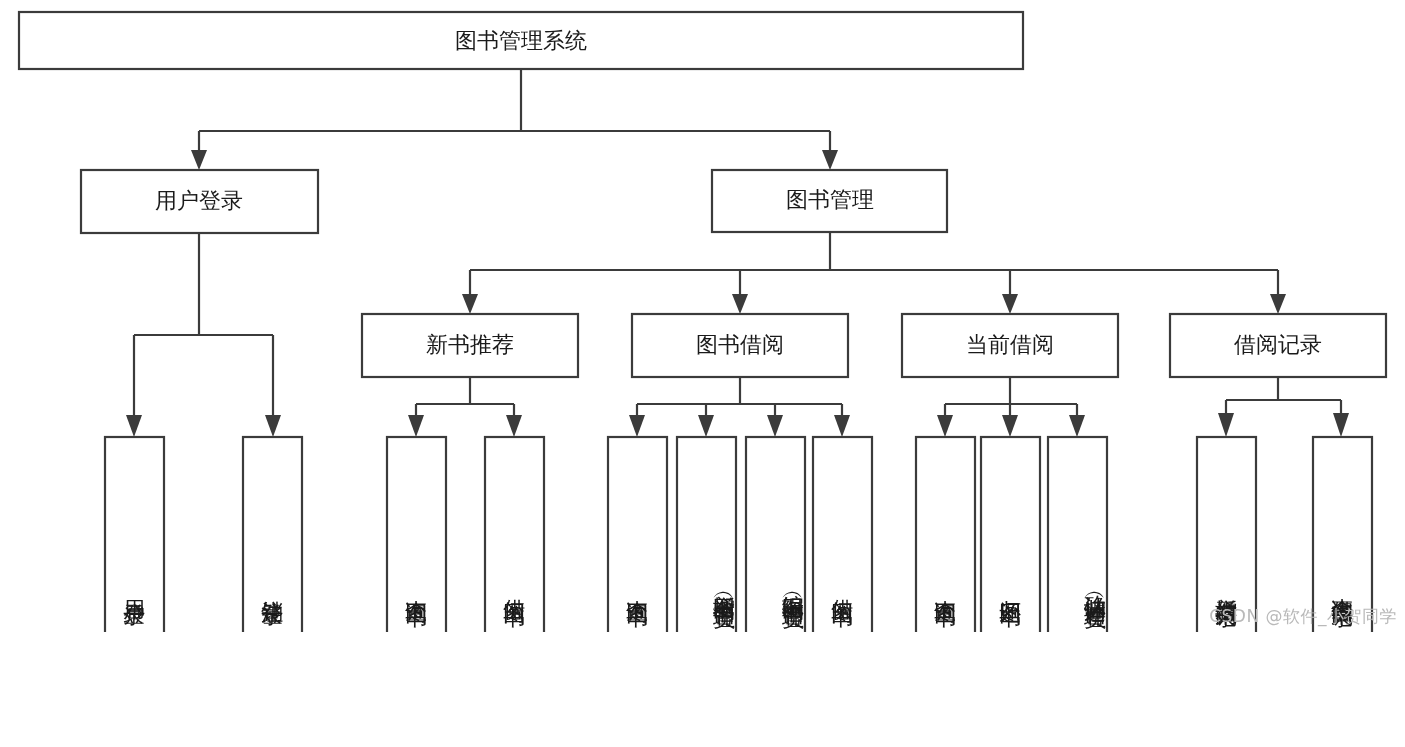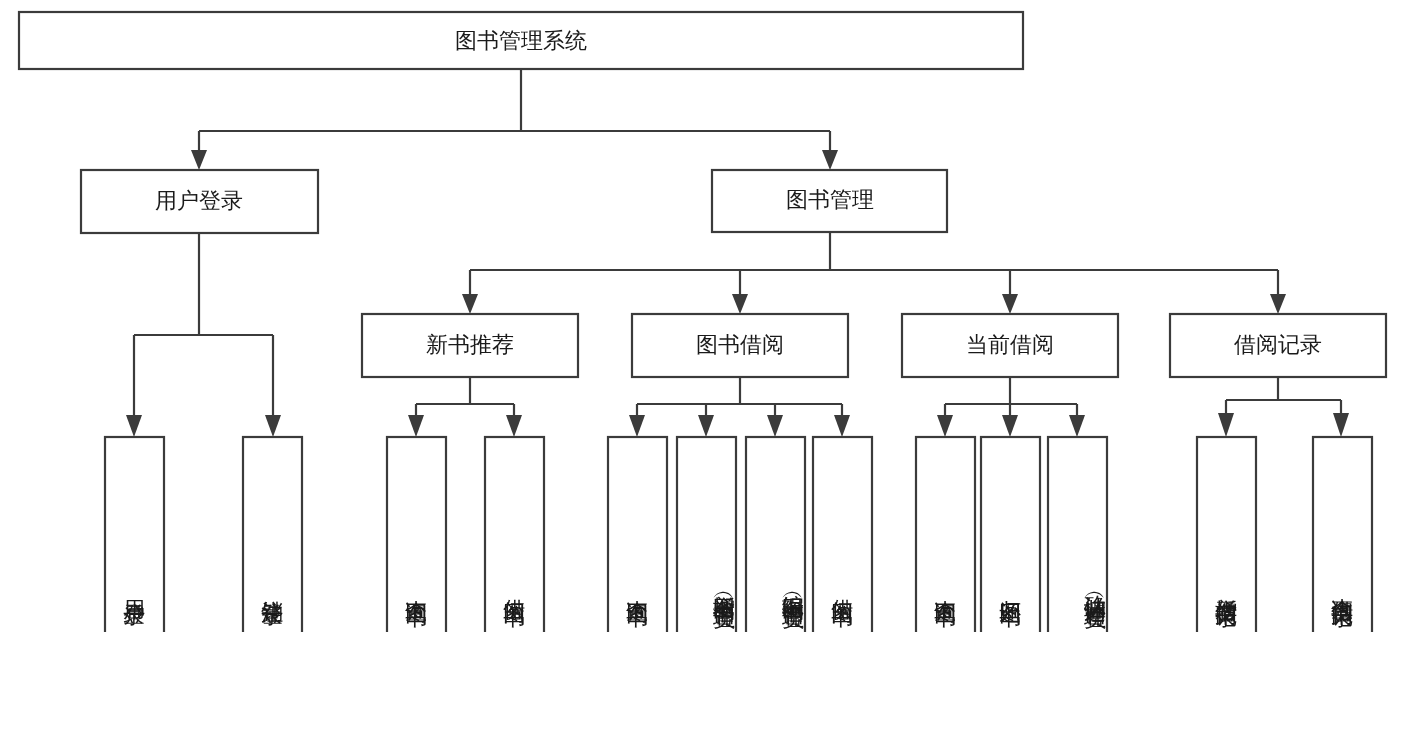--- a/index.html
+++ b/index.html
@@ -198,14 +198,15 @@
   <div class="leaf-label" style="left:746px; top:437px; width:59px; height:297px; align-items:flex-start;">编辑图书（管理员）</div>
   <div class="leaf-label" style="left:813px; top:437px; width:59px; height:297px;">借阅图书</div>
 
   <div class="leaf-label" style="left:916px; top:437px; width:59px; height:297px;">查询图书</div>
   <div class="leaf-label" style="left:981px; top:437px; width:59px; height:297px;">归还图书</div>
   <div class="leaf-label" style="left:1048px; top:437px; width:59px; height:297px; align-items:flex-start;">确认归还（管理员）</div>
 
   <div class="leaf-label" style="left:1197px; top:437px; width:59px; height:297px;">新增借阅记录</div>
   <div class="leaf-label" style="left:1313px; top:437px; width:59px; height:297px;">查询借阅记录</div>
 
+  <div class="watermark">CSDN @软件_小贺同学</div>
 
 </div>
 
 </body></html>

